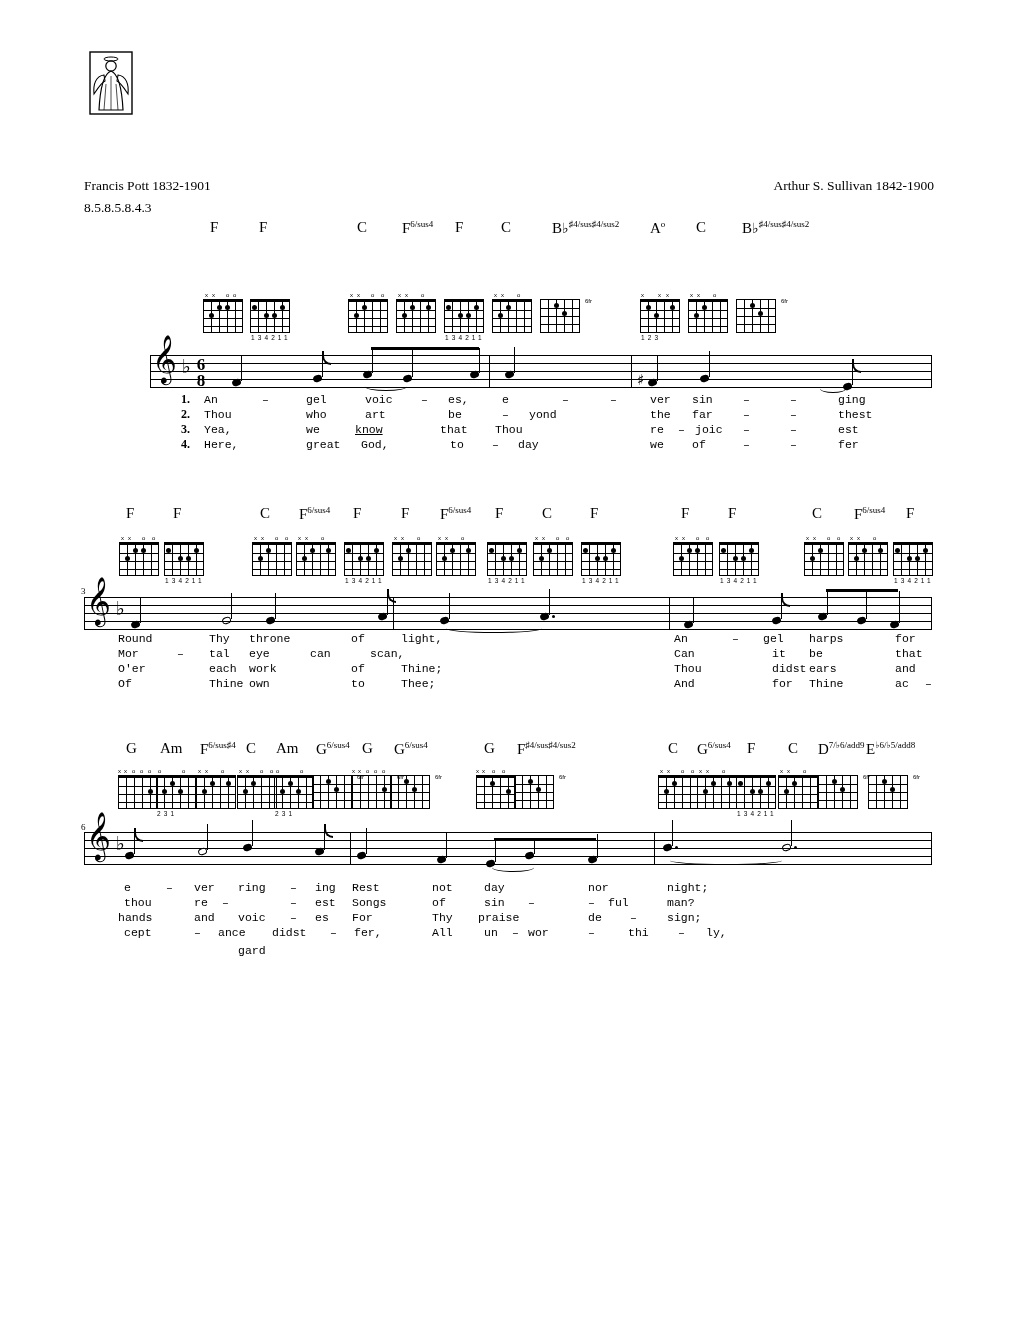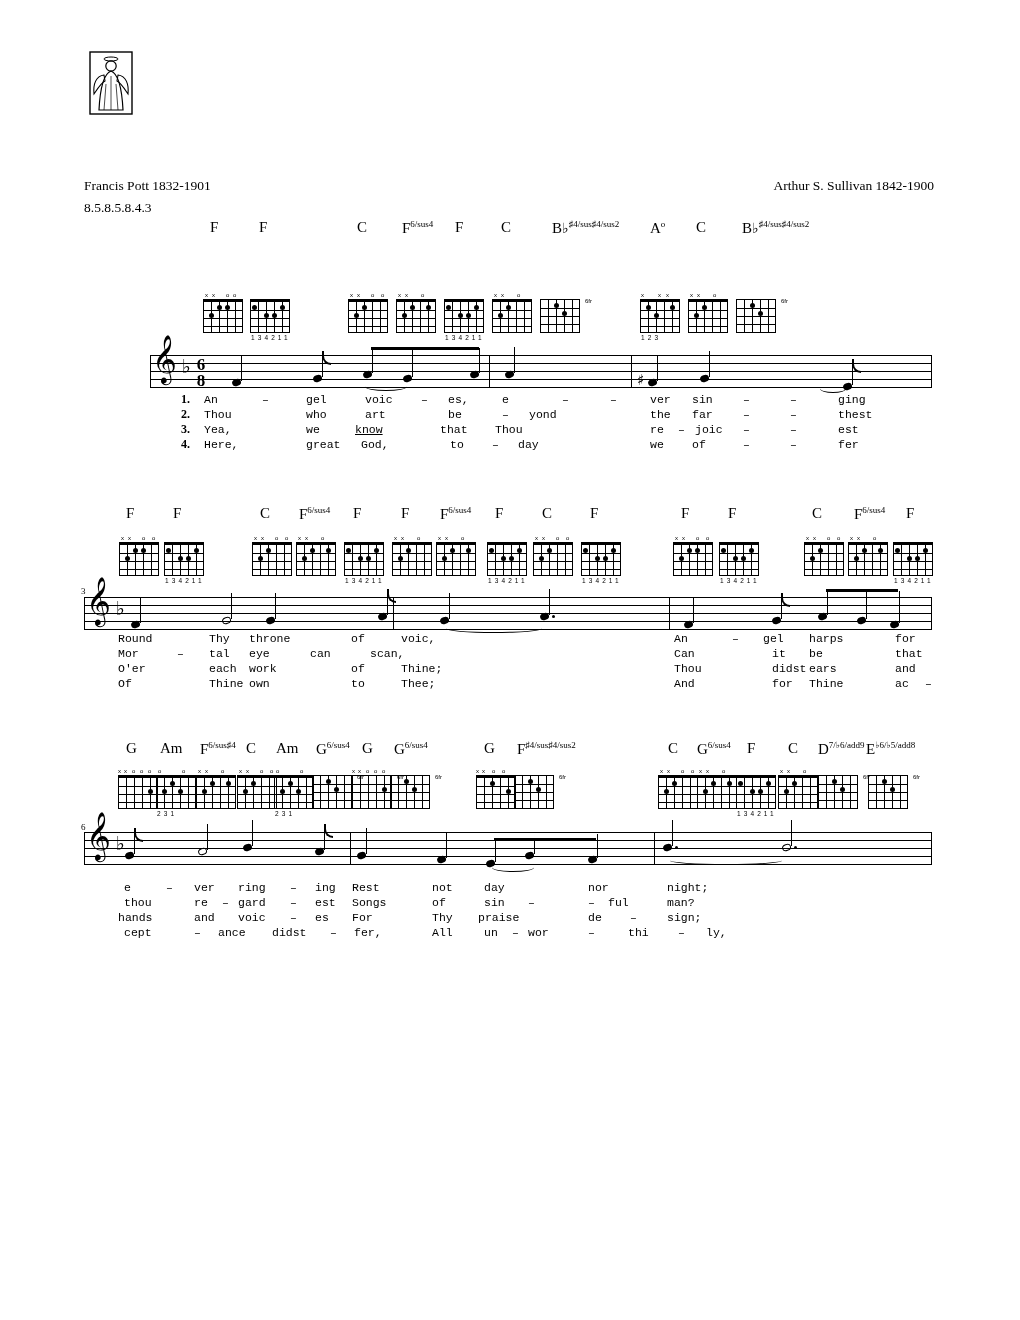--- a/index.html
+++ b/index.html
@@ -962,21 +962,21 @@
   </div>
   <div class="note" style="left:890px; top:0;">
     <div class="head" style="left:0; top:621px;"></div>
       <div class="stem" style="left:8.5px; top:591px; height:32px;"></div>
   </div>
 
   <div class="lyr" style="left:118px; top:632px;">Round</div>
   <div class="lyr" style="left:209px; top:632px;">Thy</div>
   <div class="lyr" style="left:249px; top:632px;">throne</div>
   <div class="lyr" style="left:351px; top:632px;">of</div>
-  <div class="lyr" style="left:401px; top:632px;">voic,</div>
+  <div class="lyr" style="left:401px; top:632px;">light,</div>
   <div class="lyr" style="left:674px; top:632px;">An</div>
   <div class="lyr" style="left:732px; top:632px;">–</div>
   <div class="lyr" style="left:763px; top:632px;">gel</div>
   <div class="lyr" style="left:809px; top:632px;">harps</div>
   <div class="lyr" style="left:895px; top:632px;">for</div>
 
   <div class="lyr" style="left:118px; top:647px;">Mor</div>
   <div class="lyr" style="left:177px; top:647px;">–</div>
   <div class="lyr" style="left:209px; top:647px;">tal</div>
   <div class="lyr" style="left:249px; top:647px;">eye</div>
@@ -1396,21 +1396,21 @@
   <div class="lyr" style="left:315px; top:881px;">ing</div>
   <div class="lyr" style="left:352px; top:881px;">Rest</div>
   <div class="lyr" style="left:432px; top:881px;">not</div>
   <div class="lyr" style="left:484px; top:881px;">day</div>
   <div class="lyr" style="left:588px; top:881px;">nor</div>
   <div class="lyr" style="left:667px; top:881px;">night;</div>
 
   <div class="lyr" style="left:124px; top:896px;">thou</div>
   <div class="lyr" style="left:194px; top:896px;">re</div>
   <div class="lyr" style="left:222px; top:896px;">–</div>
-  <div class="lyr" style="left:238px; top:896px;font-family:Liberation Mono, monospace;">gard</div>
+  <div class="lyr" style="left:238px; top:944px;font-family:Liberation Mono, monospace;">gard</div>
   <div class="lyr" style="left:290px; top:896px;">–</div>
   <div class="lyr" style="left:315px; top:896px;">est</div>
   <div class="lyr" style="left:352px; top:896px;">Songs</div>
   <div class="lyr" style="left:432px; top:896px;">of</div>
   <div class="lyr" style="left:484px; top:896px;">sin</div>
   <div class="lyr" style="left:528px; top:896px;">–</div>
   <div class="lyr" style="left:588px; top:896px;">–</div>
   <div class="lyr" style="left:608px; top:896px;">ful</div>
   <div class="lyr" style="left:667px; top:896px;">man?</div>
 

